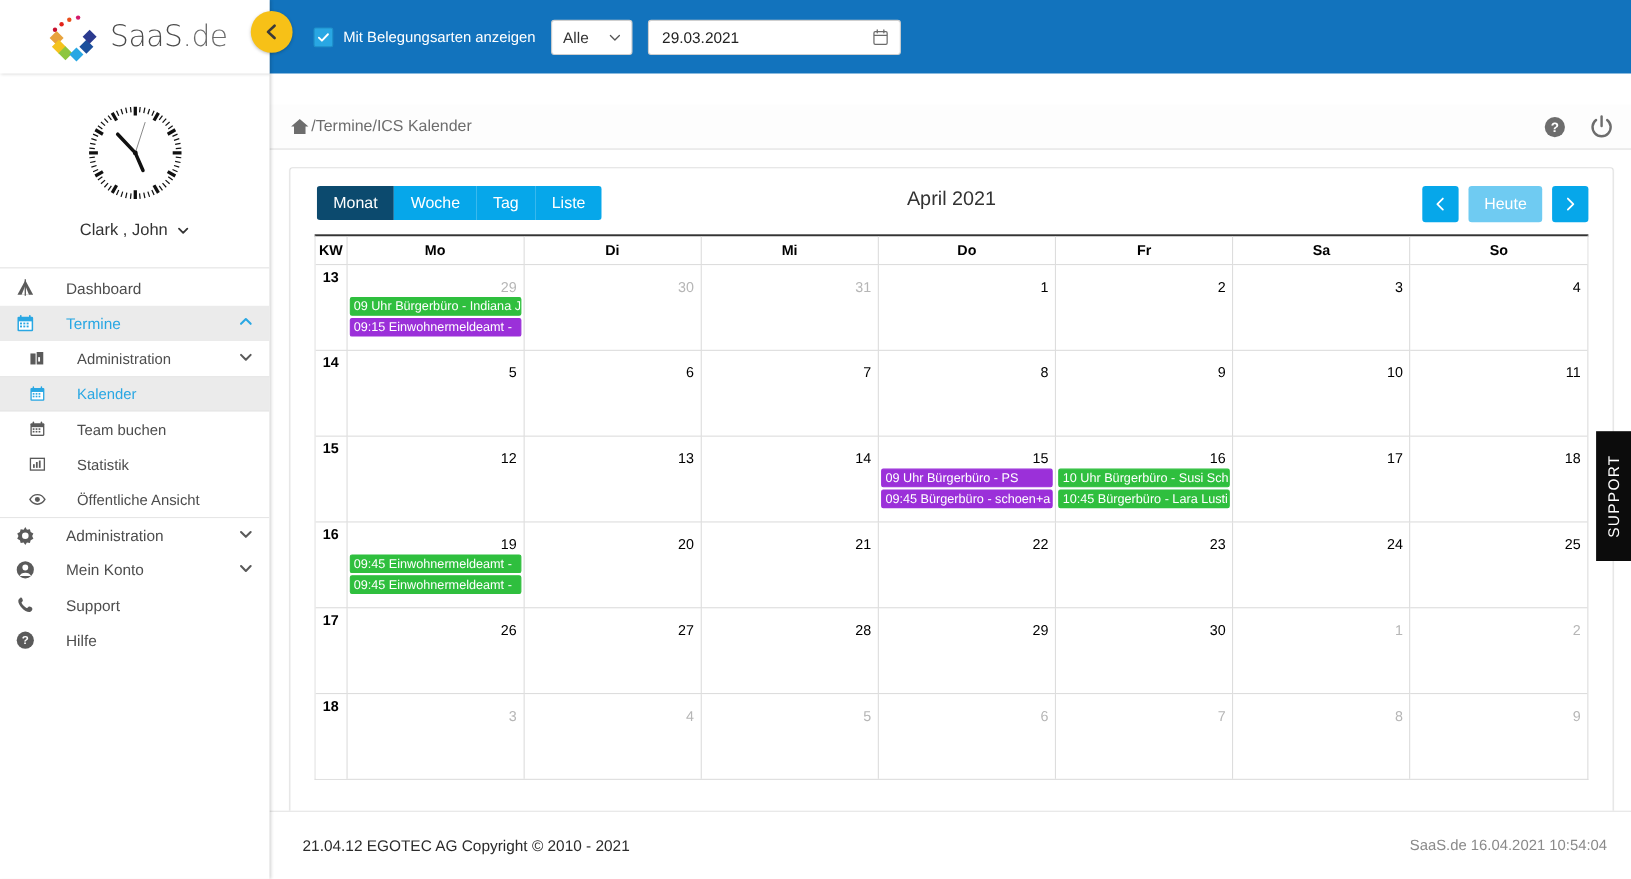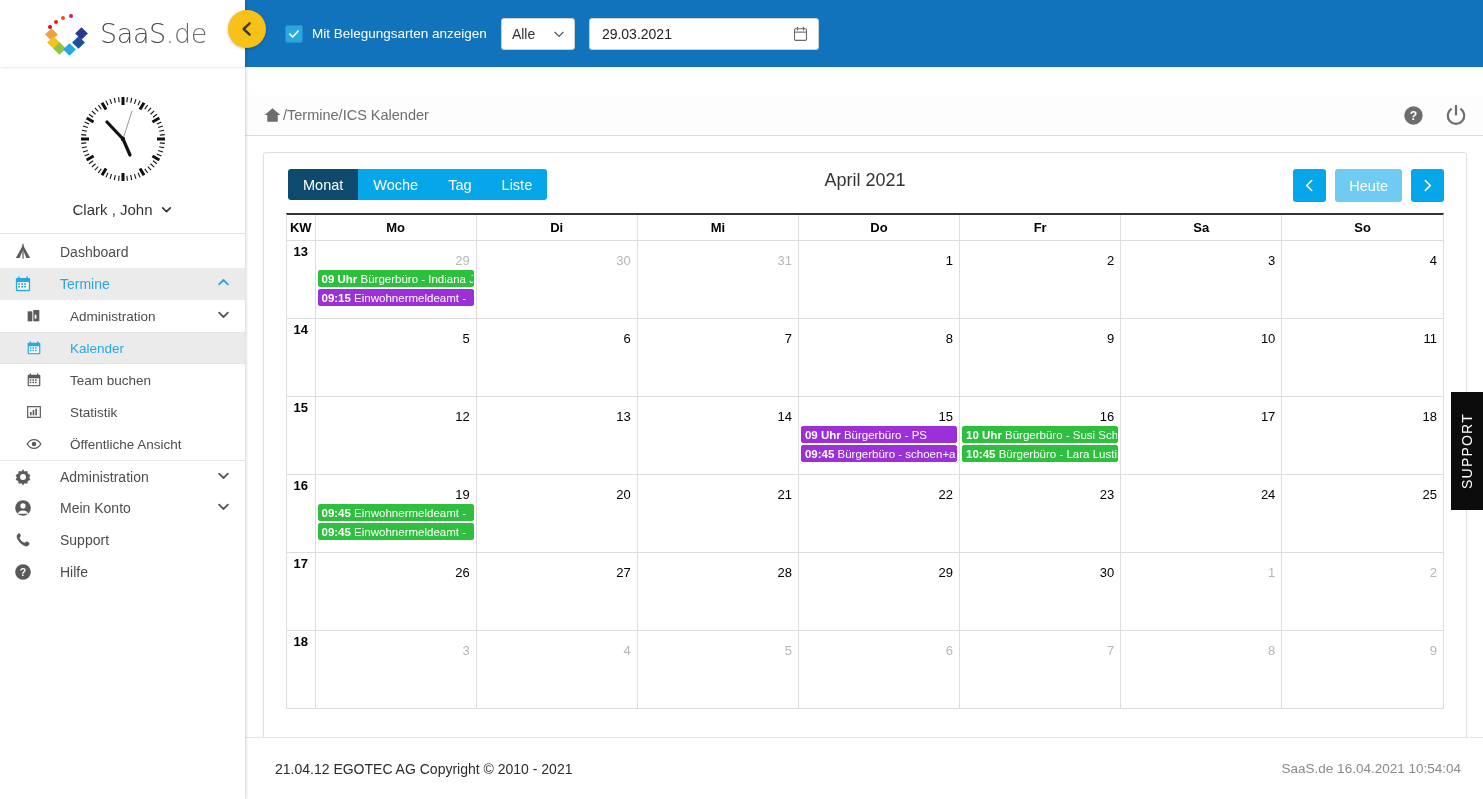--- a/index.html
+++ b/index.html
@@ -68,21 +68,21 @@
     border: none; outline: none; font-size: 14px; color: #222;
     font-family: "Liberation Sans", sans-serif; width: 180px; background: transparent;
   }
 
   
   .sidebar {
     position: absolute; left: 0; top: 67px; width: 245px; height: 732px;
     background: #fff; box-shadow: 1px 0 3px rgba(0,0,0,.18); z-index: 2;
     overflow: hidden;
   }
-  .profile { padding: 22px 0 14px; border-bottom: 1px solid #e3e3e3; text-align: center; }
+  .profile { padding: 22px 0 24px; border-bottom: 1px solid #e3e3e3; text-align: center; }
   .clock { width: 100px; height: 100px; margin: 0 auto 12px; }
   .profile-name { font-size: 15px; color: #333; display: inline-flex; align-items: center; gap: 7px; cursor: pointer;}
   .nav { padding-top: 2px; }
   .nav-item {
     display: flex; align-items: center; height: 32px; padding: 0 14px 0 14px;
     font-size: 14px; color: #4d4d4d; cursor: pointer; position: relative;
   }
   .nav-item .ico { width: 24px; display: flex; align-items: center; justify-content: flex-start; flex: 0 0 24px;}
   .nav-item .txt { margin-left: 22px; flex: 1; white-space: nowrap; }
   .nav-item .caret { margin-left: auto; }
@@ -150,21 +150,21 @@
     text-align: center; font-size: 13px; color: #000; font-weight: bold;
     padding-top: 3px; background: #fff;
   }
   .daynum { text-align: right; font-size: 13px; color: #000; padding: 12px 6px 0 0; }
   .daynum.other { color: #b6b6b6; }
   .ev {
     margin: 2px 2px 0 2px; height: 17px; border-radius: 2px; overflow: hidden;
     font-size: 11.5px; color: #fff; line-height: 17px; padding: 0 3px;
     white-space: nowrap; cursor: pointer;
   }
-  .ev b { font-weight: bold; }
+  .ev b { font-weight: normal; }
   .ev.green { background: #2fbf3e; border: 1px solid #2fbf3e; }
   .ev.purple { background: #9b30d9; border: 1px solid #9b30d9; }
 
   
   .footer {
     position: absolute; left: 245px; right: 0; bottom: 0; height: 62px;
     border-top: 1px solid #e4e4e4; background: #fff;
     display: flex; align-items: center; padding: 0 22px 0 30px;
   }
   .footer .left { font-size: 14px; color: #2b2b2b; }

